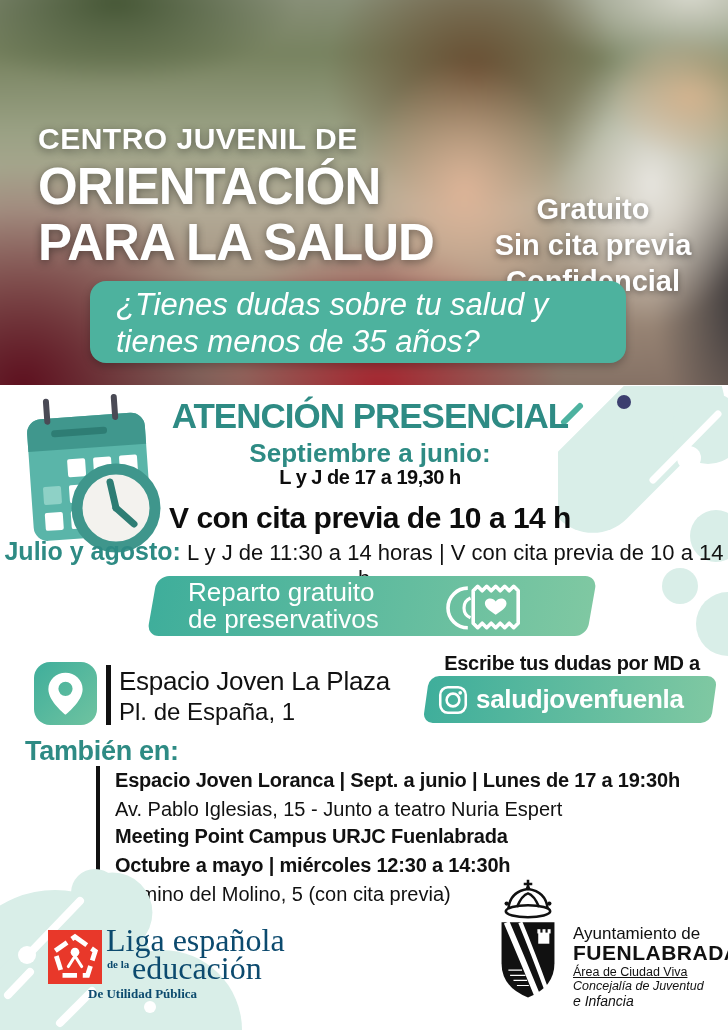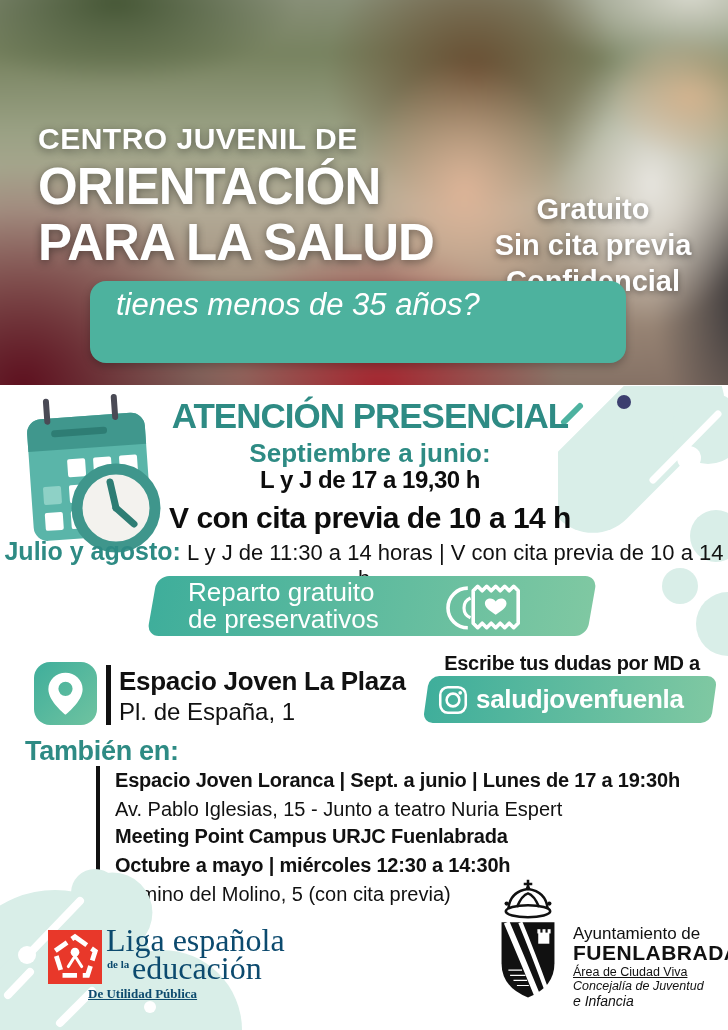--- a/index.html
+++ b/index.html
@@ -32,62 +32,62 @@
   .question-banner{
     position:absolute;left:90px;top:281px;width:536px;height:82px;border-radius:16px;
     background:#4db29e;box-shadow:0 3px 8px rgba(0,0,0,.25);
     color:#fff;font-style:italic;font-size:31px;line-height:37px;padding:5px 0 0 26px;box-sizing:border-box;
   }
   
   .centered-block{position:absolute;left:90px;width:560px;text-align:center;}
   .h-teal{color:#2e8b84;font-weight:800;}
   .presencial-heading{top:396px;font-size:35px;letter-spacing:-1px;}
   .presencial-sub{top:438px;font-size:26px;}
-  .sched1{top:466px;font-size:24px;font-weight:800;letter-spacing:-.5px;color:#0d0d0d;}
+  .sched1{top:466px;font-size:20px;font-weight:800;letter-spacing:-.5px;color:#0d0d0d;}
   .sched2{top:501px;font-size:30px;font-weight:800;letter-spacing:-.5px;color:#0d0d0d;}
   .summer-line{position:absolute;left:0;top:537px;width:728px;text-align:center;font-size:22px;color:#111;}
   .summer-line .lbl{color:#2e8b84;font-weight:800;font-size:25px;}
   .calendar-wrap{position:absolute;left:12px;top:388px;width:155px;height:170px;}
   .decor-right{position:absolute;right:0;top:386px;width:170px;height:270px;}
   .decor-left{position:absolute;left:0;top:845px;width:300px;height:185px;}
   
   .reparto-banner{
     position:absolute;left:152px;top:576px;width:440px;height:60px;border-radius:12px;
     background:linear-gradient(90deg,#3fae9b,#7fc8a2);transform:skewX(-10deg);
     color:#fff;
   }
   .reparto-inner{transform:skewX(10deg);position:absolute;inset:0;}
   .reparto-text{position:absolute;left:36px;top:3px;font-size:26px;line-height:27px;font-weight:500;}
   .condom-wrap{position:absolute;left:284px;top:4px;width:96px;height:54px;}
   
   .pin-badge{position:absolute;left:34px;top:662px;width:63px;height:63px;border-radius:16px;
     background:linear-gradient(135deg,#3fae9b,#6fc3a0);}
   .loc-divider{position:absolute;left:106px;top:665px;width:5px;height:60px;background:#111;}
-  .loc-name{position:absolute;left:119px;top:666px;font-size:26px;font-weight:700;letter-spacing:-.3px;}
+  .loc-name{position:absolute;left:119px;top:666px;font-size:26px;font-weight:400;letter-spacing:-.3px;}
   .loc-addr{position:absolute;left:119px;top:698px;font-size:24px;}
   .dm-label{position:absolute;left:428px;top:652px;width:288px;text-align:center;font-size:20px;font-weight:800;letter-spacing:-.3px;}
   .insta-banner{
     position:absolute;left:426px;top:676px;width:288px;height:47px;border-radius:10px;
     background:linear-gradient(90deg,#3fae9b,#7fc8a2);transform:skewX(-8deg);color:#fff;
   }
   .insta-inner{transform:skewX(8deg);position:absolute;inset:0;display:flex;align-items:center;padding-left:10px;box-sizing:border-box;}
   .insta-handle{font-size:26px;font-weight:800;letter-spacing:-.3px;margin-left:6px;}
   
   .tambien-heading{position:absolute;left:25px;top:736px;font-size:27px;font-weight:800;color:#2e8b84;letter-spacing:-.3px;}
   .tambien-item{position:absolute;left:96px;border-left:4px solid #111;padding-left:15px;font-size:20px;line-height:29px;}
   .ti-1{top:766px;}
   .ti-2{top:822px;}
   .bold-line{font-weight:700;letter-spacing:-.2px;}
   
   .liga{position:absolute;left:48px;top:922px;width:300px;height:90px;font-family:"Liberation Serif","DejaVu Serif",serif;color:#0c4a6e;}
   .liga-icon{position:absolute;left:0;top:8px;width:54px;height:54px;}
   .liga-l1{position:absolute;left:58px;top:0;font-size:32px;}
   .liga-dela{position:absolute;left:59px;top:36px;font-size:11px;font-weight:700;}
   .liga-l2{position:absolute;left:84px;top:28px;font-size:32px;}
-  .liga-l3{position:absolute;left:40px;top:64px;font-size:13px;font-weight:700;text-decoration:underline;}
+  .liga-l3{position:absolute;left:40px;top:64px;font-size:13px;font-weight:700;}
   .fuenla{position:absolute;left:487px;top:878px;width:240px;height:130px;color:#111;}
   .fuenla-crest{position:absolute;left:0;top:0;width:82px;height:128px;}
   .fu-l1{position:absolute;left:86px;top:46px;font-size:17px;}
   .fu-l2{position:absolute;left:86px;top:63px;font-size:21px;font-weight:600;letter-spacing:.5px;}
   .fu-l3{position:absolute;left:86px;top:87px;font-size:12.5px;text-decoration:underline;}
   .fu-l4{position:absolute;left:86px;top:101px;font-size:12.5px;font-style:italic;}
   .fu-l5{position:absolute;left:86px;top:115px;font-size:14px;font-style:italic;}
 </style>
 </head>
 <body>
@@ -100,20 +100,21 @@
       <div class="t1">CENTRO JUVENIL DE</div>
       <div class="t2">ORIENTACIÓN</div>
       <div class="t3">PARA LA SALUD</div>
     </div>
     <div class="hero-badges">
       <div>Gratuito</div>
       <div>Sin cita previa</div>
       <div>Confidencial</div>
     </div>
     <div class="question-banner">
+      <div>¿Tienes dudas sobre tu salud y</div>
       <div>tienes menos de 35 años?</div>
     </div>
   </div>
 
   <svg class="decor-right" viewBox="0 0 170 270">
     <g fill="#d9eee8">
       <rect x="18" y="18" width="214" height="96" rx="48" transform="rotate(-45 90 120)"></rect>
       <circle cx="150" cy="42" r="36"></circle>
       <circle cx="158" cy="150" r="26"></circle>
       <circle cx="122" cy="200" r="18"></circle>

